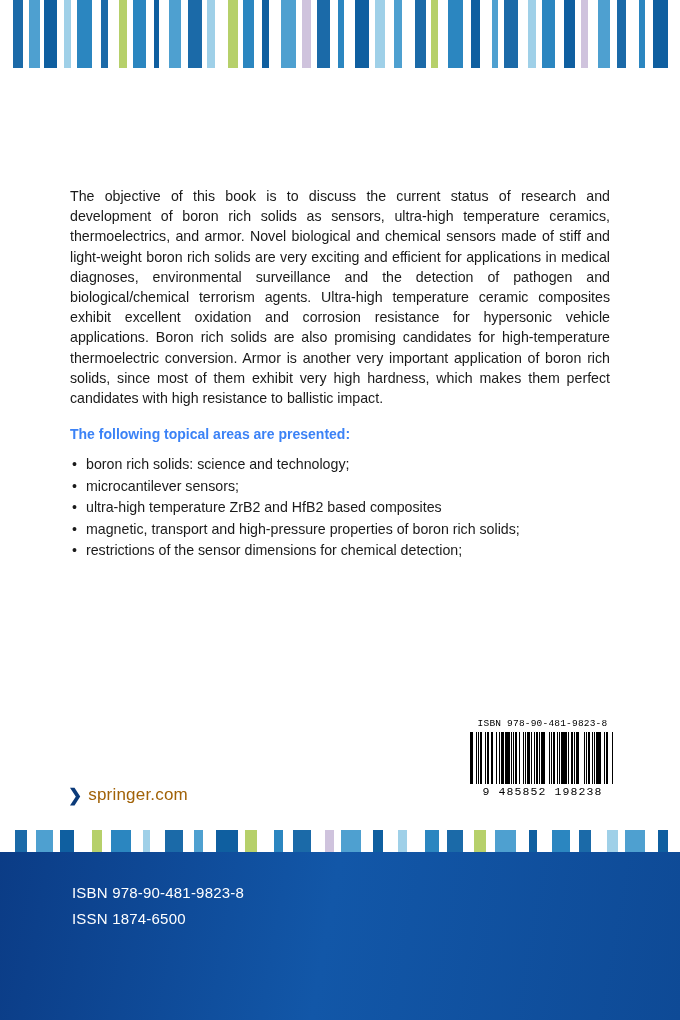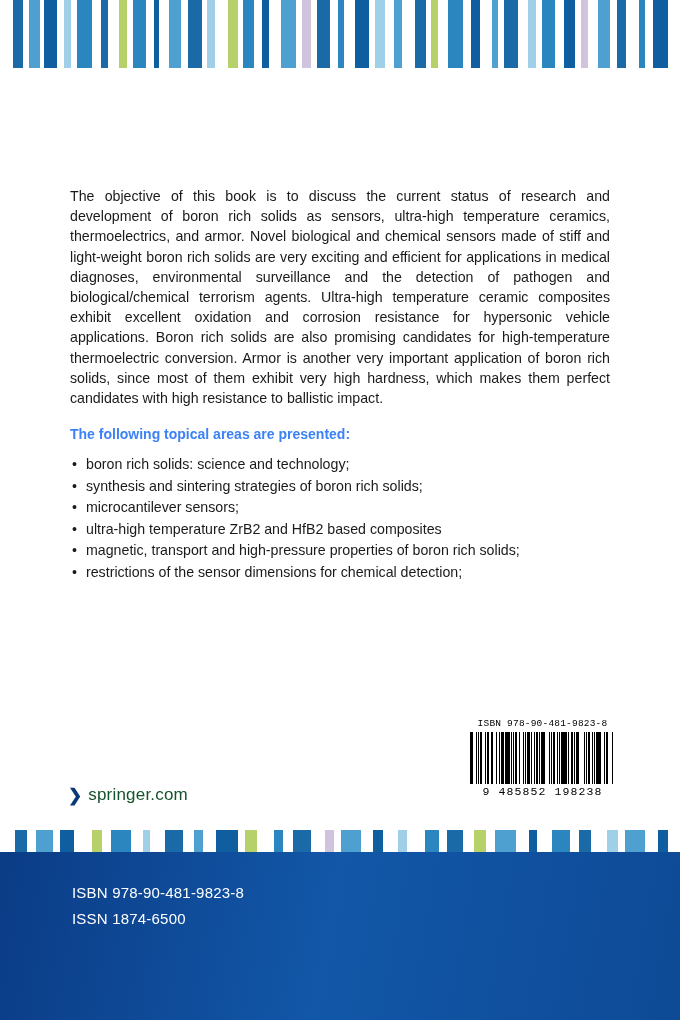--- a/index.html
+++ b/index.html
@@ -96,21 +96,21 @@
   }
   .springer-logo .chevron {
     font-size: 17px;
     font-weight: bold;
     color: #0b3a79;
     margin-right: 6px;
     line-height: 1;
   }
   .springer-logo .wordmark {
     font-size: 17px;
-    color: #14532d;
+    color: #a16207;
     letter-spacing: 0.2px;
   }
 
   
   .barcode-block {
     position: absolute;
     left: 470px;
     top: 718px;
     width: 145px;
   }
@@ -240,21 +240,20 @@
       <div class="stripe" style="width: 7.68982px; background: rgb(255, 255, 255);"></div>
       <div class="stripe" style="width: 15.3796px; background: rgb(15, 95, 160);"></div>
       <div class="stripe" style="width: 10.9855px; background: rgb(255, 255, 255);"></div>
     </div>
 
   <div class="content">
     <p class="abstract">The objective of this book is to discuss the current status of research and development of boron rich solids as sensors, ultra-high temperature ceramics, thermoelectrics, and armor. Novel biological and chemical sensors made of stiff and light-weight boron rich solids are very exciting and efficient for applications in medical diagnoses, environmental surveillance and the detection of pathogen and biological/chemical terrorism agents. Ultra-high temperature ceramic composites exhibit excellent oxidation and corrosion resistance for hypersonic vehicle applications. Boron rich solids are also promising candidates for high-temperature thermoelectric conversion. Armor is another very important application of boron rich solids, since most of them exhibit very high hardness, which makes them perfect candidates with high resistance to ballistic impact.</p>
     <p class="topics-heading">The following topical areas are presented:</p>
     <ul class="topics-list" id="topics-list">
         <li>boron rich solids: science and technology;</li>
-        <li>synthesis and sintering strategies of boron rich solids;</li>
         <li>microcantilever sensors;</li>
         <li>ultra-high temperature ZrB2 and HfB2 based composites</li>
         <li>magnetic, transport and high-pressure properties of boron rich solids;</li>
         <li>restrictions of the sensor dimensions for chemical detection;</li>
       </ul>
   </div>
 
   <div class="springer-logo">
     <span class="chevron">❯</span>
     <span class="wordmark">springer.com</span>

